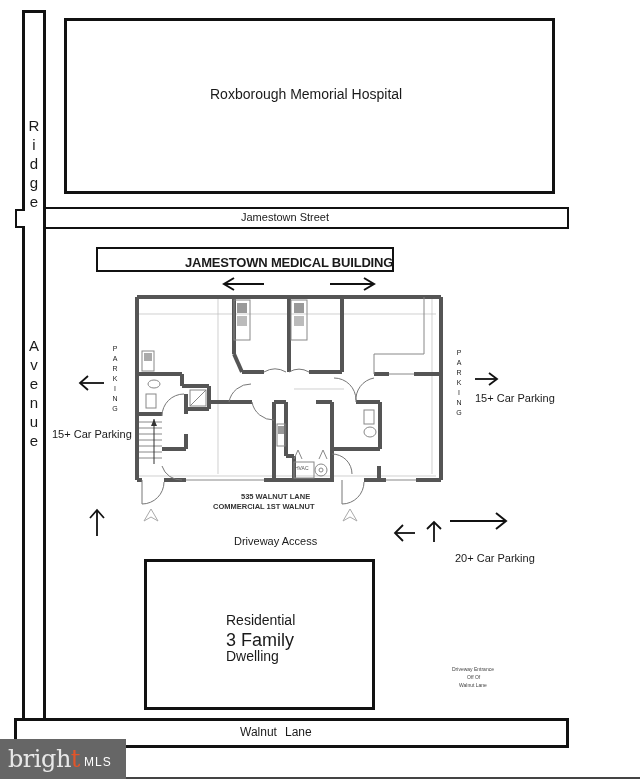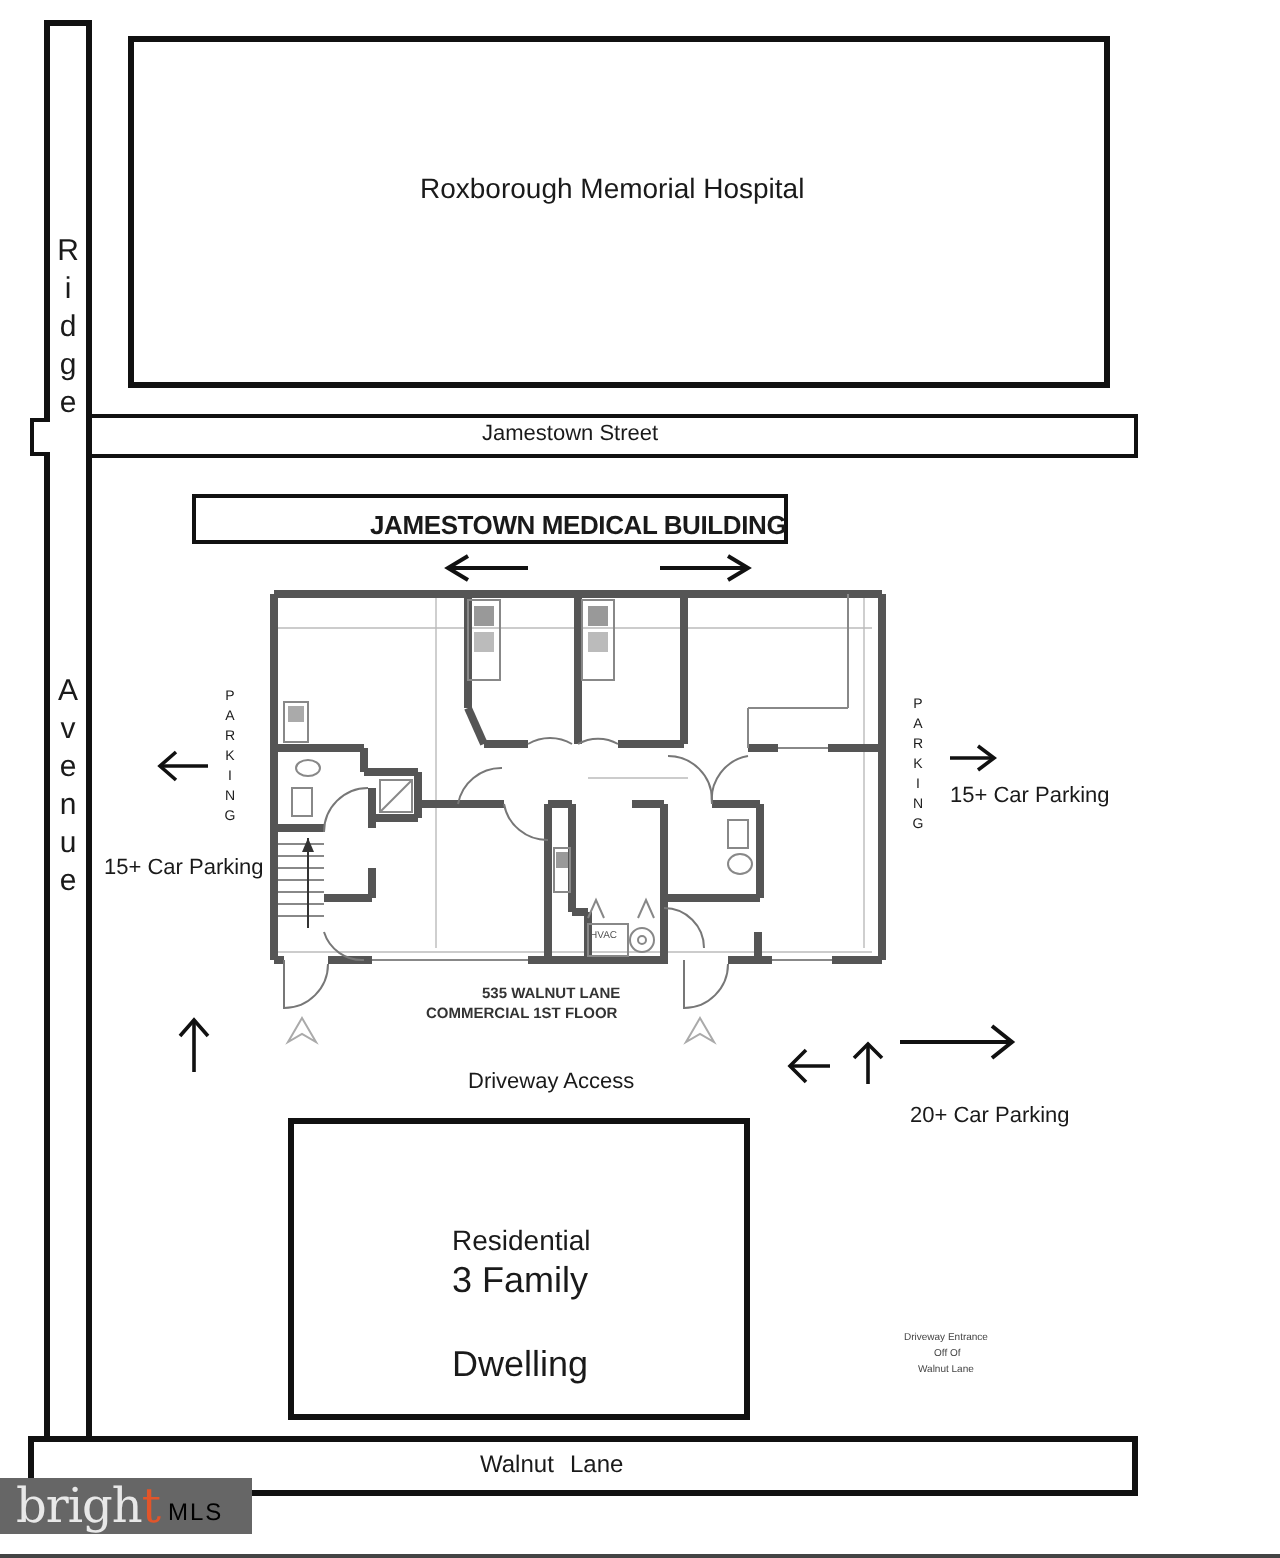--- a/index.html
+++ b/index.html
@@ -8,23 +8,23 @@
   .box { border: 3px solid #111; background: #fff; }
   .thin { border: 2px solid #111; }
   .lbl { position: absolute; white-space: nowrap; }
   .vtext { position: absolute; display: flex; flex-direction: column; align-items: center; line-height: 1; }
   .vtext span { display: block; }
   svg { position: absolute; overflow: visible; }
   .plan-wall { stroke: #555; fill: none; stroke-width: 4; }
   .plan-thin { stroke: #888; fill: none; stroke-width: 1; }
   .plan-faint { stroke: #bbb; fill: none; stroke-width: 0.7; }
   .plan-door { stroke: #777; fill: none; stroke-width: 1; }
-  .watermark { position: absolute; left: 0; top: 739px; width: 126px; height: 28px; background: #666; display: flex; align-items: center; padding-left: 8px; box-sizing: border-box; }
+  .watermark { position: absolute; left: 0; top: 739px; width: 126px; height: 40px; background: #666; display: flex; align-items: center; padding-left: 8px; box-sizing: border-box; }
   .wm-bright { font-family: "DejaVu Serif", serif; font-size: 24px; color: #e8e8e8; letter-spacing: -0.5px; }
-  .wm-mls { font-family: "Liberation Sans", sans-serif; font-size: 12px; color: #000000; margin-left: 4px; margin-top: 6px; letter-spacing: 1px; }
+  .wm-mls { font-family: "Liberation Sans", sans-serif; font-size: 12px; color: #ffffff; margin-left: 4px; margin-top: 6px; letter-spacing: 1px; }
   .wm-dot { color: #e2552a; }
 </style>
 </head>
 <body>
 
 <div class="abs box" style="left:22px; top:10px; width:24px; height:712px; border-width:3px;"></div>
 <div class="vtext" style="left:26px; top:118px; width:16px; font-size:15px;" id="ridge-label">
     <span style="margin-bottom: 4px;">R</span>
     <span style="margin-bottom: 4px;">i</span>
     <span style="margin-bottom: 4px;">d</span>
@@ -210,42 +210,42 @@
     <span style="margin-bottom: 3px;">N</span>
     <span style="margin-bottom: 3px;">G</span>
   </div>
 <svg style="left:473px; top:372px;" width="26" height="14">
   <line x1="2" y1="7" x2="24" y2="7" stroke="#111" stroke-width="1.8"></line>
   <polyline points="16,1 24,7 16,13" stroke="#111" stroke-width="1.8" fill="none"></polyline>
 </svg>
 <div class="lbl" style="left:475px; top:392px; font-size:11px;">15+ Car Parking</div>
 
 <div class="lbl" style="left:241px; top:492px; font-size:7.5px; font-weight:bold; color:#333;">535 WALNUT LANE</div>
-<div class="lbl" style="left:213px; top:502px; font-size:7.5px; font-weight:bold; color:#333;">COMMERCIAL 1ST FLOOR</div>
+<div class="lbl" style="left:213px; top:502px; font-size:7.5px; font-weight:bold; color:#333;">COMMERCIAL 1ST WALNUT</div>
 
 <div class="lbl" style="left:234px; top:535px; font-size:11px;">Driveway Access</div>
 
 <svg style="left:393px; top:524px;" width="24" height="18">
   <line x1="2" y1="9" x2="22" y2="9" stroke="#111" stroke-width="1.8"></line>
   <polyline points="10,1 2,9 10,17" stroke="#111" stroke-width="1.8" fill="none"></polyline>
 </svg>
 <svg style="left:426px; top:520px;" width="16" height="24">
   <line x1="8" y1="2" x2="8" y2="22" stroke="#111" stroke-width="1.8"></line>
   <polyline points="1,9 8,2 15,9" stroke="#111" stroke-width="1.8" fill="none"></polyline>
 </svg>
 <svg style="left:448px; top:512px;" width="60" height="18">
   <line x1="2" y1="9" x2="58" y2="9" stroke="#111" stroke-width="2"></line>
   <polyline points="48,1 58,9 48,17" stroke="#111" stroke-width="2" fill="none"></polyline>
 </svg>
 <div class="lbl" style="left:455px; top:552px; font-size:11px;">20+ Car Parking</div>
 
 <div class="abs box" style="left:144px; top:559px; width:231px; height:151px;"></div>
 <div class="lbl" style="left:226px; top:612px; font-size:14px;">Residential</div>
 <div class="lbl" style="left:226px; top:630px; font-size:18px;">3 Family</div>
-<div class="lbl" style="left:226px; top:648px; font-size:18px;margin-top:24px;">Dwelling</div>
+<div class="lbl" style="left:226px; top:648px; font-size:14px;">Dwelling</div>
 
 <div class="lbl" style="left:452px; top:666px; font-size:5px; color:#444;">Driveway Entrance</div>
 <div class="lbl" style="left:467px; top:674px; font-size:5px; color:#444;">Off Of</div>
 <div class="lbl" style="left:459px; top:682px; font-size:5px; color:#444;">Walnut Lane</div>
 
 <div class="abs box" style="left:14px; top:718px; width:555px; height:30px;"></div>
 <div class="lbl" style="left:240px; top:725px; font-size:12px;">Walnut</div>
 <div class="lbl" style="left:285px; top:725px; font-size:12px;">Lane</div>
 <div class="abs" style="left:0; top:777px; width:640px; height:2px; background:#444;"></div>
 

